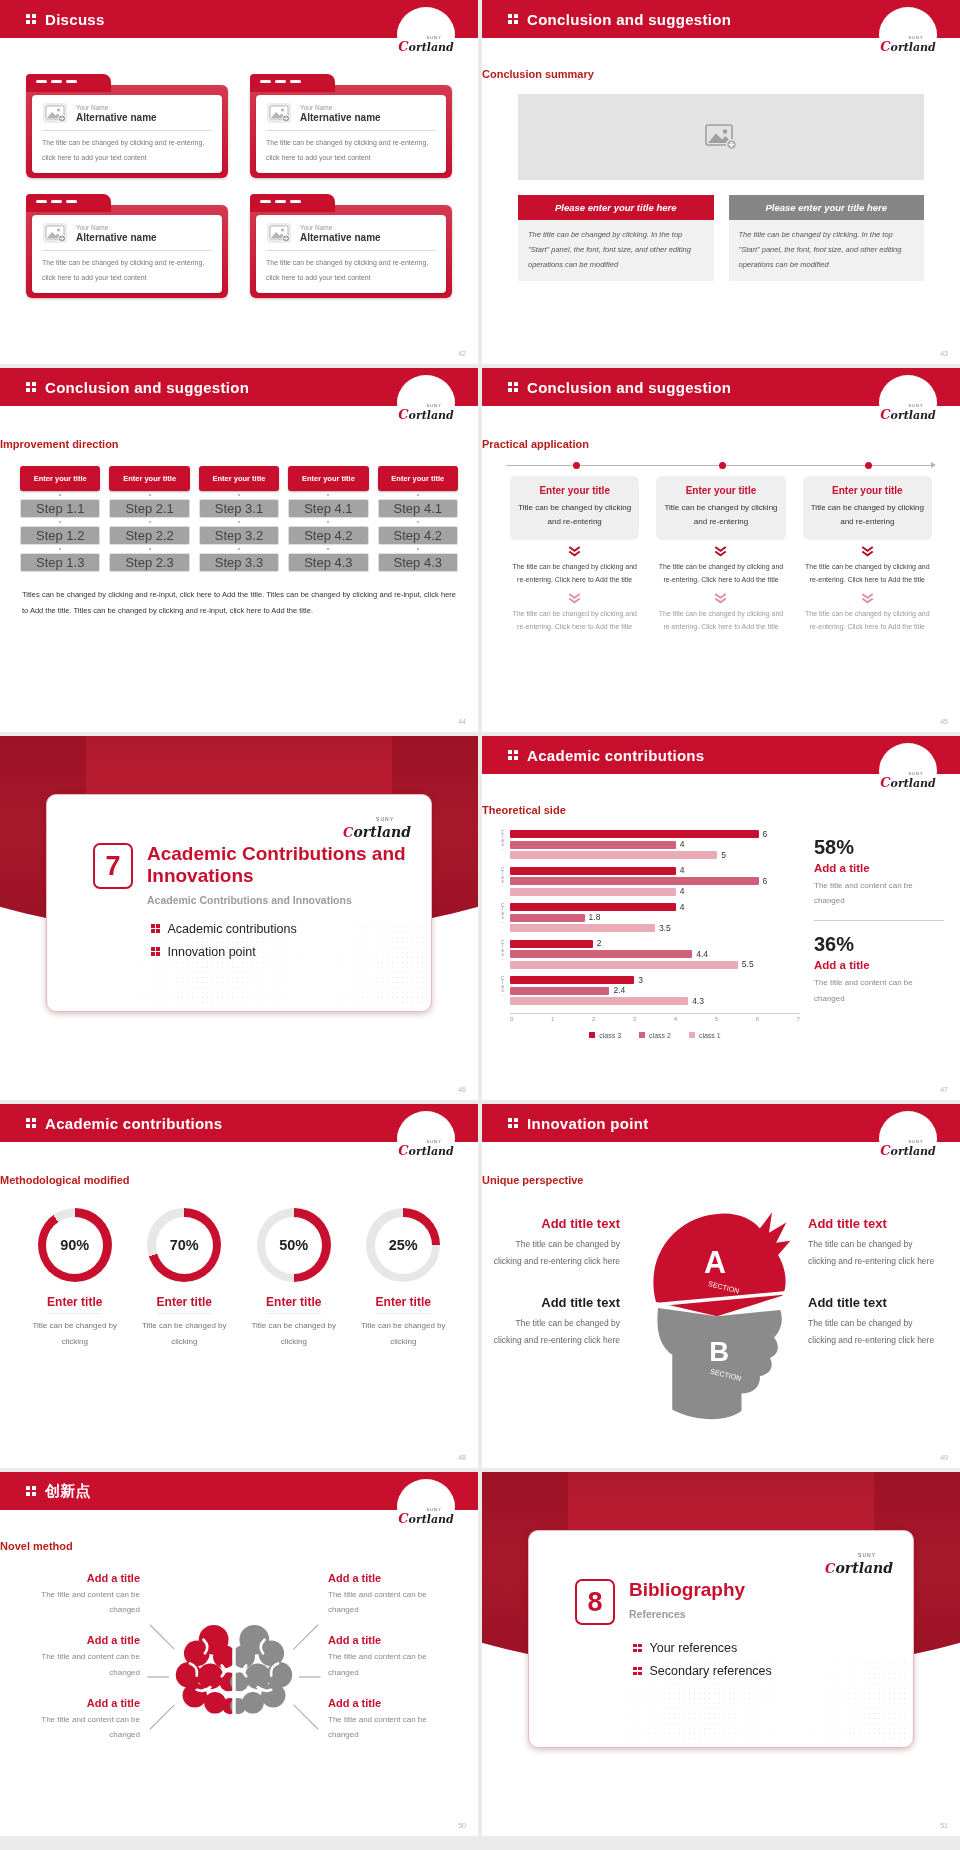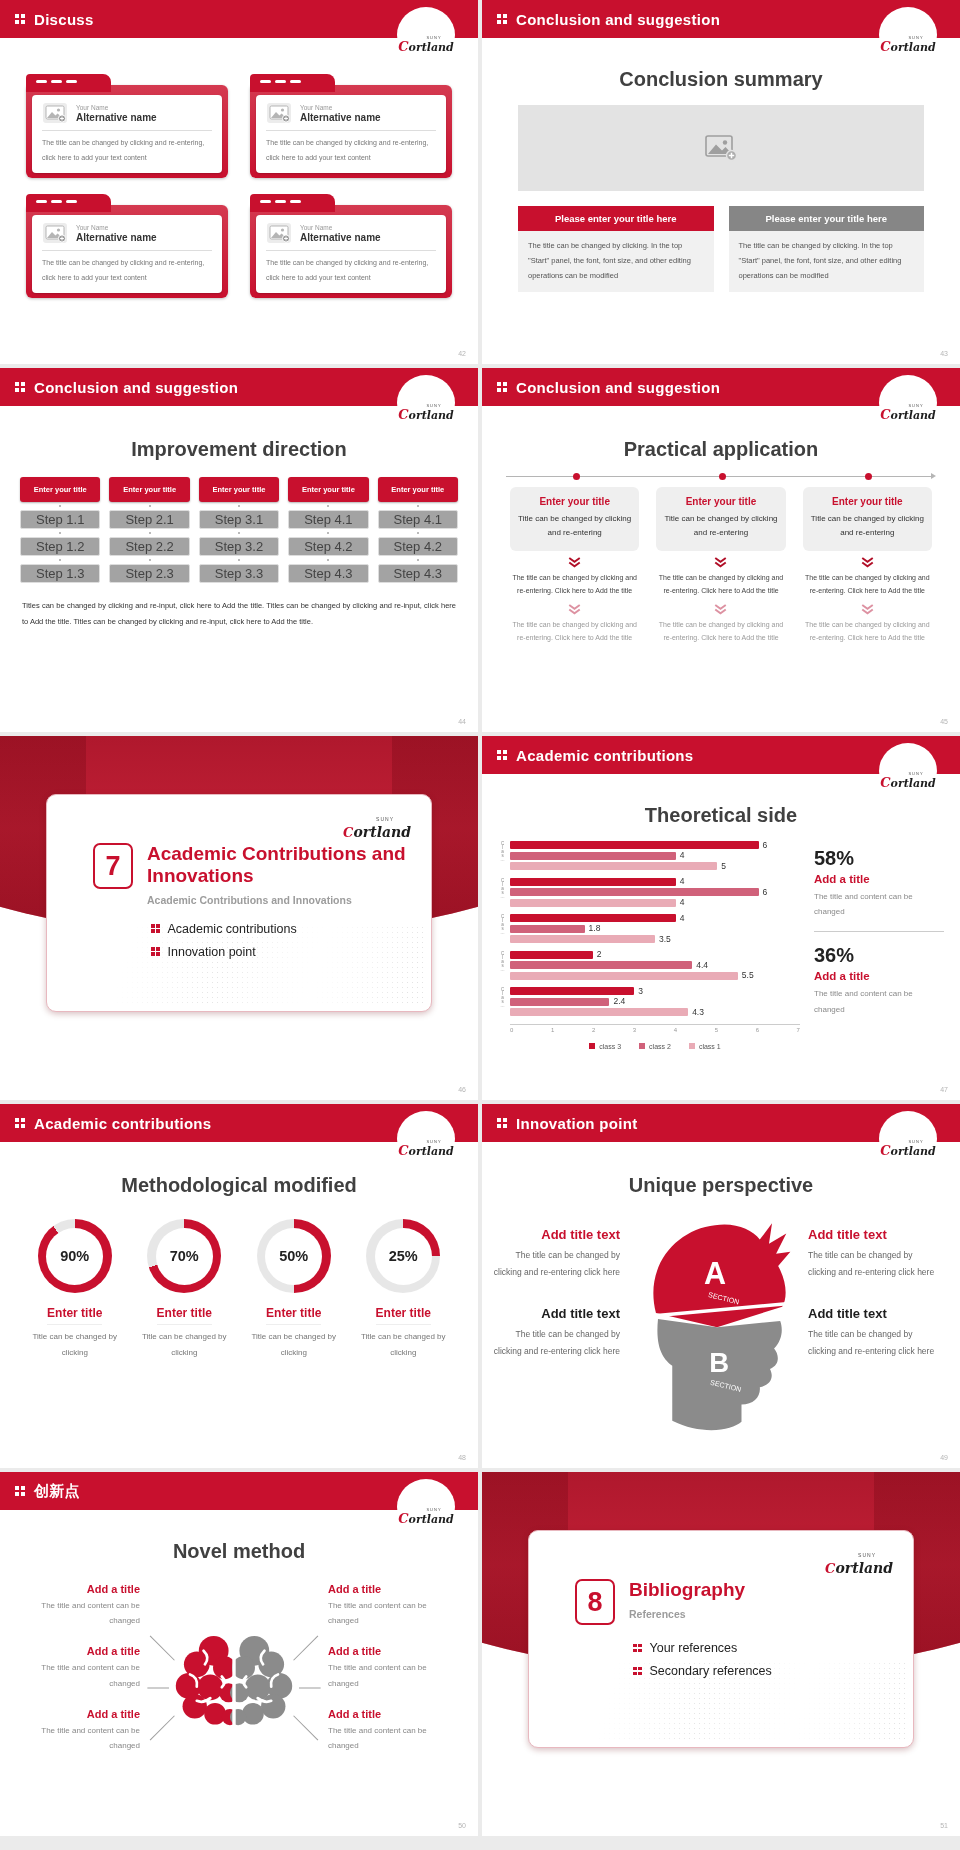--- a/index.html
+++ b/index.html
@@ -3,53 +3,53 @@
 <meta charset="utf-8">
 <style>
   * { margin:0; padding:0; box-sizing:border-box; }
   body { background:#d8d8d8; font-family:"Liberation Sans", sans-serif; }
   .screen { width:960px; height:1850px; background:#ebebeb; display:grid;
             grid-template-columns:478px 478px; grid-auto-rows:364px; gap:4px;
             align-content:start; overflow:hidden; }
   .slide { position:relative; background:#fff; overflow:hidden; }
 
   
-  .hdr { position:relative; height:38px; background:#c8102e; display:flex; align-items:center; gap:9px; padding:0 15px; }
+  .hdr { position:relative; height:38px; background:#c8102e; display:flex; align-items:center; gap:9px; padding:0 26px; }
   .hdr-dots, .mini-dots { display:grid; grid-template-columns:4px 4px; grid-auto-rows:4px; gap:2px; }
   .hdr-dots span { background:#fff; }
   .mini-dots span { background:#c8102e; }
   .hdr-title { color:#fff; font-weight:bold; font-size:15px; letter-spacing:.3px; }
   .logo-bubble { position:absolute; top:7px; right:23px; width:58px; height:56px; background:#fff; border-radius:50%;
                  z-index:5; display:flex; flex-direction:column; align-items:center; justify-content:flex-end; padding-bottom:9px; }
   .logo-suny { font-size:4px; letter-spacing:1px; color:#555; margin-left:16px; line-height:1; }
   .logo-main { display:block; font-family:"DejaVu Serif", serif; font-style:italic; font-weight:bold;
                font-size:11px; color:#1e1e1e; line-height:1.05; }
   .logo-main::first-letter { color:#c8102e; font-size:13px; }
   .page-num { position:absolute; right:12px; bottom:7px; font-size:7px; color:#b5b5b5; }
-  .sec-heading { text-align:center; color:#404040; font-weight:bold; font-size:20px; }
+  .sec-heading { color:#b91c1c; font-weight:bold; font-size:11px; }
 
   
   .cards-grid { display:grid; grid-template-columns:1fr 1fr; gap:16px 22px; margin:36px 26px 0; }
   .folder { position:relative; height:104px; }
   .folder-tab { position:absolute; top:0; left:0; width:42%; height:18px; background:#c8102e; border-radius:4px 8px 0 0;
                 display:flex; align-items:center; gap:4px; padding:0 0 4px 10px; }
   .folder-tab i { width:11px; height:3px; background:#fff; border-radius:2px; }
   .folder-body { position:absolute; top:11px; left:0; right:0; bottom:0; background:linear-gradient(#d43a50,#c8102e);
                  border-radius:4px 6px 6px 6px; box-shadow:0 1px 3px rgba(0,0,0,.25); }
   .folder-card { position:absolute; top:21px; left:6px; right:6px; bottom:5px; background:#fff; border-radius:4px;
                  box-shadow:0 1px 2px rgba(0,0,0,.2); padding:7px 10px 0; }
   .fc-head { display:flex; gap:8px; align-items:center; border-bottom:1px solid #ddd; padding-bottom:6px; }
   .ph-icon { flex:none; }
   .fc-name { font-size:6.5px; color:#999; }
   .fc-alt { font-size:10px; font-weight:bold; color:#333; margin-top:1px; }
   .fc-desc { font-size:7px; color:#777; line-height:2.2; margin-top:4px; }
 
   
   .img-placeholder { margin:14px 36px 0; height:86px; background:#e3e3e3; display:flex; align-items:center; justify-content:center; }
-  .two-panels { display:grid; grid-template-columns:1fr 1fr; gap:15px; margin:15px 36px 0; }
+  .two-panels { display:grid; grid-template-columns:1fr 1fr; gap:15px; margin:15px 36px 0;font-style:italic; }
   .panel-bar { height:25px; display:flex; align-items:center; justify-content:center; color:#fff; font-weight:bold; font-size:9.5px; }
   .panel-bar.red { background:#c8102e; }
   .panel-bar.gray { background:#868686; }
   .panel-body { background:#f1f1f1; padding:7px 10px 9px; font-size:7.5px; color:#555; line-height:2; }
 
   
   .imp-cols { display:grid; grid-template-columns:repeat(5,1fr); gap:9px; margin:16px 20px 0; }
   .imp-btn { height:25px; background:#c8102e; border-radius:3px; box-shadow:0 1px 2px rgba(0,0,0,.3);
              color:#fff; font-weight:bold; font-size:7.5px; display:flex; align-items:center; justify-content:center; }
   .step-dot { width:2px; height:2px; background:#bbb; margin:3px auto; }

